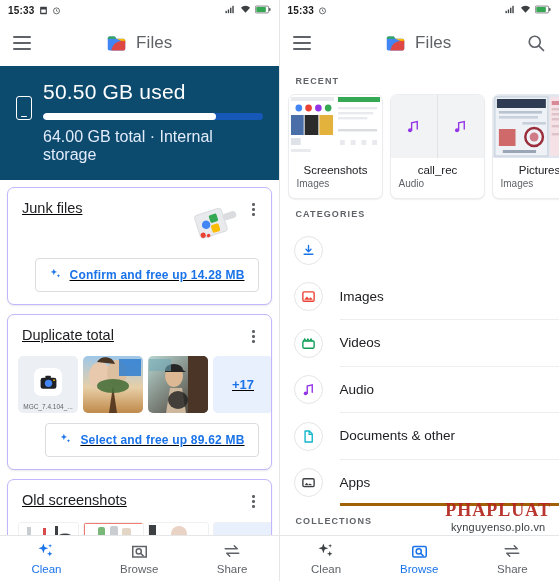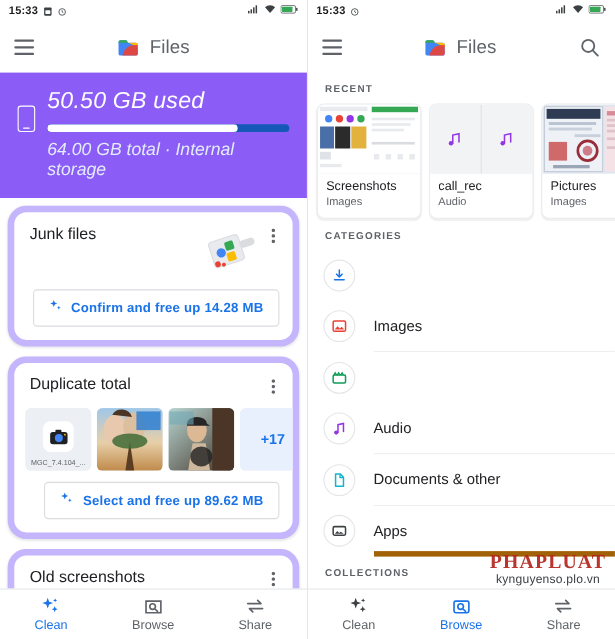--- a/index.html
+++ b/index.html
@@ -29,37 +29,37 @@
     justify-content: space-between; cursor: pointer; }
   .hamburger span { display: block; height: 1.7px; background: #5f6368; border-radius: 1px; }
   .brand { display: flex; align-items: center; gap: 9px; margin: 0 auto; }
   .flogo { width: 21px; height: 21px; position: relative; }
   .brand-name { font-size: 17px; color: #5f6368; letter-spacing: .1px; }
   .search-btn { width: 20px; height: 20px; position: relative; cursor: pointer; }
   .spacer-r { width: 18px; }
 
   
   .storage {
-    background: #8b5cf6; color: #fff; padding: 14px 16px 16px 16px;
-    display: flex; align-items: flex-start; gap: 11px; font-style: italic;
+    background: #0c4a6e; color: #fff; padding: 14px 16px 16px 16px;
+    display: flex; align-items: flex-start; gap: 11px;
   }
   .phone-ic { width: 16px; height: 24px; border: 1.6px solid #fff; border-radius: 3px;
     margin-top: 16px; flex: none; position: relative; }
   .phone-ic::after { content:""; position:absolute; left:50%; bottom:2px; transform:translateX(-50%);
     width:6px; height:1.4px; background:#fff; border-radius:1px; }
   .storage-body { flex: 1; }
   .used { font-size: 21px; font-weight: 400; letter-spacing: .2px; margin-bottom: 9px; }
   .bar { height: 7px; border-radius: 4px; background: #1558b8; overflow: hidden; }
   .bar-fill { height: 100%; background: #fff; border-radius: 4px; }
   .total { font-size: 16px; margin-top: 8px; color: #e3ecfb; }
 
   
   .cards { padding: 7px 7px 0 7px; height: 362px; overflow: hidden; }
-  .card { background: #fff; border: 6px solid #c4b5fd; border-radius: 17px;
-    margin-bottom: 9px; box-shadow: 0 1px 2px rgba(60,64,67,.12); overflow: hidden; }
+  .card { background: #fff; border: 1px solid #c4b5fd; border-radius: 7px;
+    margin-bottom: 9px; box-shadow: 0 1px 2px rgba(60,64,67,.12); overflow: hidden; text-decoration: underline; }
   .card-head { display: flex; align-items: flex-start; padding: 12px 10px 2px 14px; }
   .card-texts { flex: 1; }
   .card-title { font-size: 14.5px; color: #202124; margin-bottom: 4px; }
   .card-sub { font-size: 11.5px; color: #5f6368; line-height: 1.35; max-width: 155px; }
   .kebab { width: 14px; padding-top: 3px; display: flex; flex-direction: column;
     align-items: center; gap: 2.5px; cursor: pointer; flex: none; }
   .kebab i { width: 2.6px; height: 2.6px; border-radius: 50%; background: #5f6368; display: block; }
   .junk-art { width: 56px; height: 46px; flex: none; margin-right: 4px; position: relative; }
 
   .cta-wrap { padding: 10px 12px 12px 12px; display: flex; justify-content: flex-end; }
@@ -86,30 +86,30 @@
   
   .section-label { font-size: 9px; letter-spacing: 1.1px; color: #5f6368;
     font-weight: 700; padding: 10px 16px 8px 16px; }
   .recent-row { display: flex; gap: 7px; padding: 0 0 0 8px; }
   .rcard { width: 95px; border: 1px solid #eaecef; border-radius: 7px; overflow: hidden;
     background: #fff; flex: none; box-shadow: 0 1px 1px rgba(60,64,67,.08); }
   .rthumb { height: 63px; background: #f1f3f4; position: relative; overflow: hidden;
     display: flex; }
   .rmeta { padding: 6px 7px 9px 8px; }
   .rname { font-size: 11.5px; color: #202124; margin-bottom: 2px;
-    white-space: nowrap; overflow: hidden; text-overflow: ellipsis; }
+    white-space: nowrap; overflow: hidden; text-overflow: ellipsis; text-align: center; }
   .rtype { font-size: 10px; color: #5f6368; }
 
   .cat-list { padding: 0 0 0 0; }
   .cat-row { display: flex; align-items: center; height: 46.5px; padding-left: 14px; cursor: pointer; }
   .cat-ic { width: 29px; height: 29px; border-radius: 50%; border: 1px solid #e3e5e8;
     display: flex; align-items: center; justify-content: center; flex: none; }
   .cat-label { font-size: 13.5px; color: #202124; margin-left: 17px; flex: 1;
     border-bottom: 1px solid #eceef0; line-height: 46.5px; height: 46.5px; padding-right: 14px; }
-  .cat-row:last-child .cat-label { border-bottom: 5px solid #a16207; }
+  .cat-row:last-child .cat-label { border-bottom: 3px solid #a16207; }
 
   
   .watermark { position: absolute; right: 8px; bottom: 48px; text-align: center;
     pointer-events: none; }
   .wm-top { font-family: "Liberation Serif", serif; font-size: 18px; font-weight: 700;
     color: #b3261e; letter-spacing: 1px; line-height: 1; opacity: .92; }
   .wm-sub { font-size: 11px; color: #3c4043; margin-top: 2px; letter-spacing: .2px; }
 
   
   .bottomnav { position: absolute; left: 0; bottom: 0; width: 100%; height: 46px;
@@ -571,20 +571,21 @@
         </span>
         <span class="cat-label">Images</span>
       </div>
       <div class="cat-row">
         <span class="cat-ic">
           <svg width="15" height="15" viewBox="0 0 24 24">
               <rect x="3" y="8" width="18" height="11.5" rx="1.8" fill="none" stroke="#0f9d58" stroke-width="2.2"></rect>
               <path d="M4 8l2-3.5 2 3.5M9 8l2-3.5 2 3.5M14 8l2-3.5 2 3.5" fill="none" stroke="#0f9d58" stroke-width="1.8"></path>
             </svg>
         </span>
+        <span class="cat-label">Videos</span>
       </div>
       <div class="cat-row">
         <span class="cat-ic">
           <svg width="15" height="15" viewBox="0 0 24 24">
               <path d="M10 18V6.5l8-1.8v11.6" fill="none" stroke="#9334e6" stroke-width="2.2" stroke-linecap="round"></path>
               <circle cx="7.4" cy="18" r="3" fill="#9334e6"></circle>
             </svg>
         </span>
         <span class="cat-label">Audio</span>
       </div>

